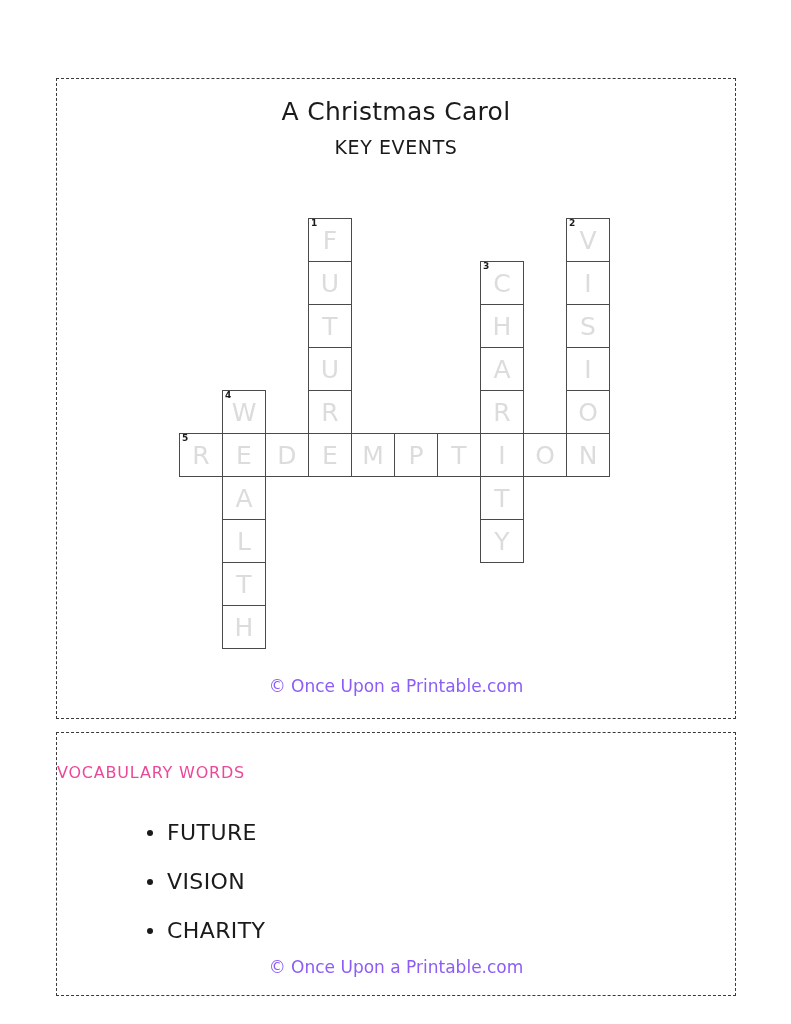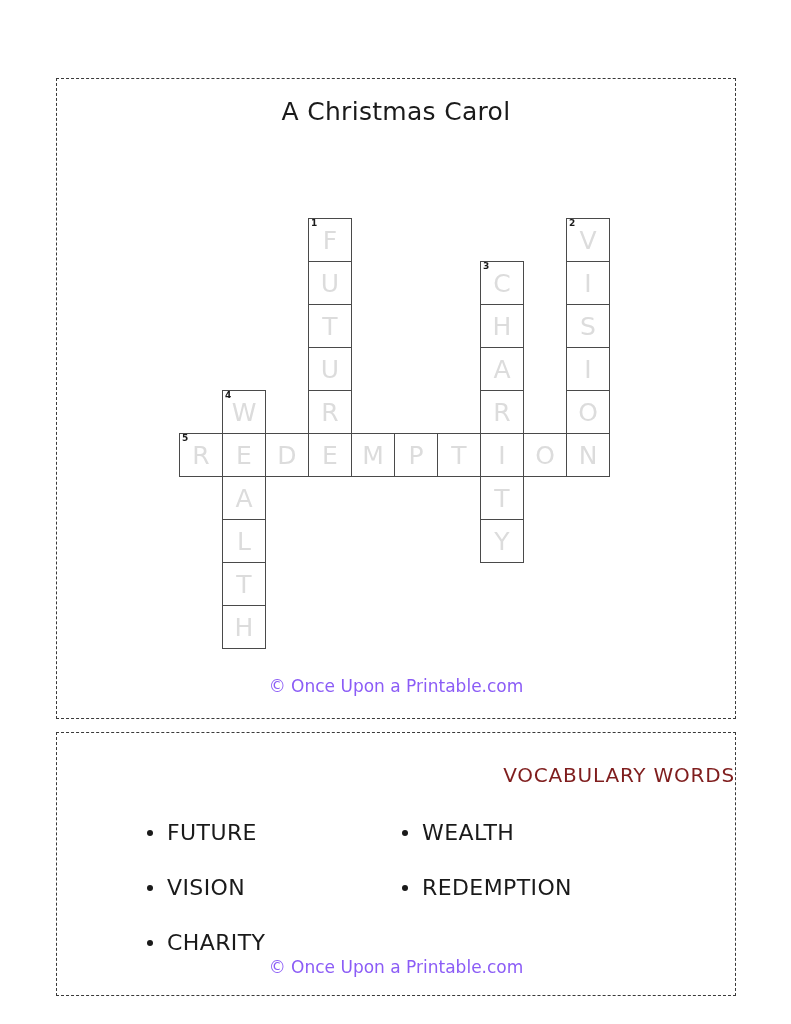--- a/index.html
+++ b/index.html
@@ -106,38 +106,38 @@
     color: #8b5cf6;
   }
   #puzzle-credit { bottom: 22px; }
   #vocab-credit  { bottom: 18px; }
 
   
   .vocab-title {
     position: absolute;
     left: 0; right: 0;
     top: 30px;
-    text-align: right;
-    font-size: 20px;
-    color: #7f1d1d;
+    text-align: left;
+    font-size: 16px;
+    color: #ec4899;
     letter-spacing: 0.8px;
   }
   .vocab-cols {
     position: absolute;
     left: 90px;
     top: 78px;
     width: 510px;
     display: flex;
     gap: 0px;
   }
   .vocab-col {
     width: 255px;
     display: flex;
     flex-direction: column;
-    gap: 12px;
+    gap: 6px;
   }
   .vocab-item {
     display: flex;
     align-items: center;
     height: 43px;
     font-size: 22px;
     color: #1a1a1a;
     letter-spacing: 0.4px;
   }
   .vocab-item .bullet {
@@ -150,20 +150,21 @@
   }
 </style>
 </head>
 <body>
 
 <div id="page">
 
   <div class="panel" id="puzzle-panel">
 
     <div class="title-main">A Christmas Carol</div>
+    <div class="title-sub">KEY EVENTS</div>
 
     <div id="crossword">
         <div class="cell" style="left: 251px; top: 139px;">
           <span class="num">1</span>
           <span class="letter">F</span>
         </div>
         <div class="cell" style="left: 251px; top: 182px;">
           <span class="letter">U</span>
         </div>
         <div class="cell" style="left: 251px; top: 225px;">
@@ -274,28 +275,18 @@
           </div>
           <div class="vocab-item">
             <span class="bullet"></span>
             <span>VISION</span>
           </div>
           <div class="vocab-item">
             <span class="bullet"></span>
             <span>CHARITY</span>
           </div>
         </div>
-        <div class="vocab-col">
-          <div class="vocab-item">
-            <span class="bullet"></span>
-            <span>WEALTH</span>
-          </div>
-          <div class="vocab-item">
-            <span class="bullet"></span>
-            <span>REDEMPTION</span>
-          </div>
-        </div>
       </div>
 
     <div class="credit" id="vocab-credit">© Once Upon a Printable.com</div>
   </div>
 
 </div>
 
 </body></html>

